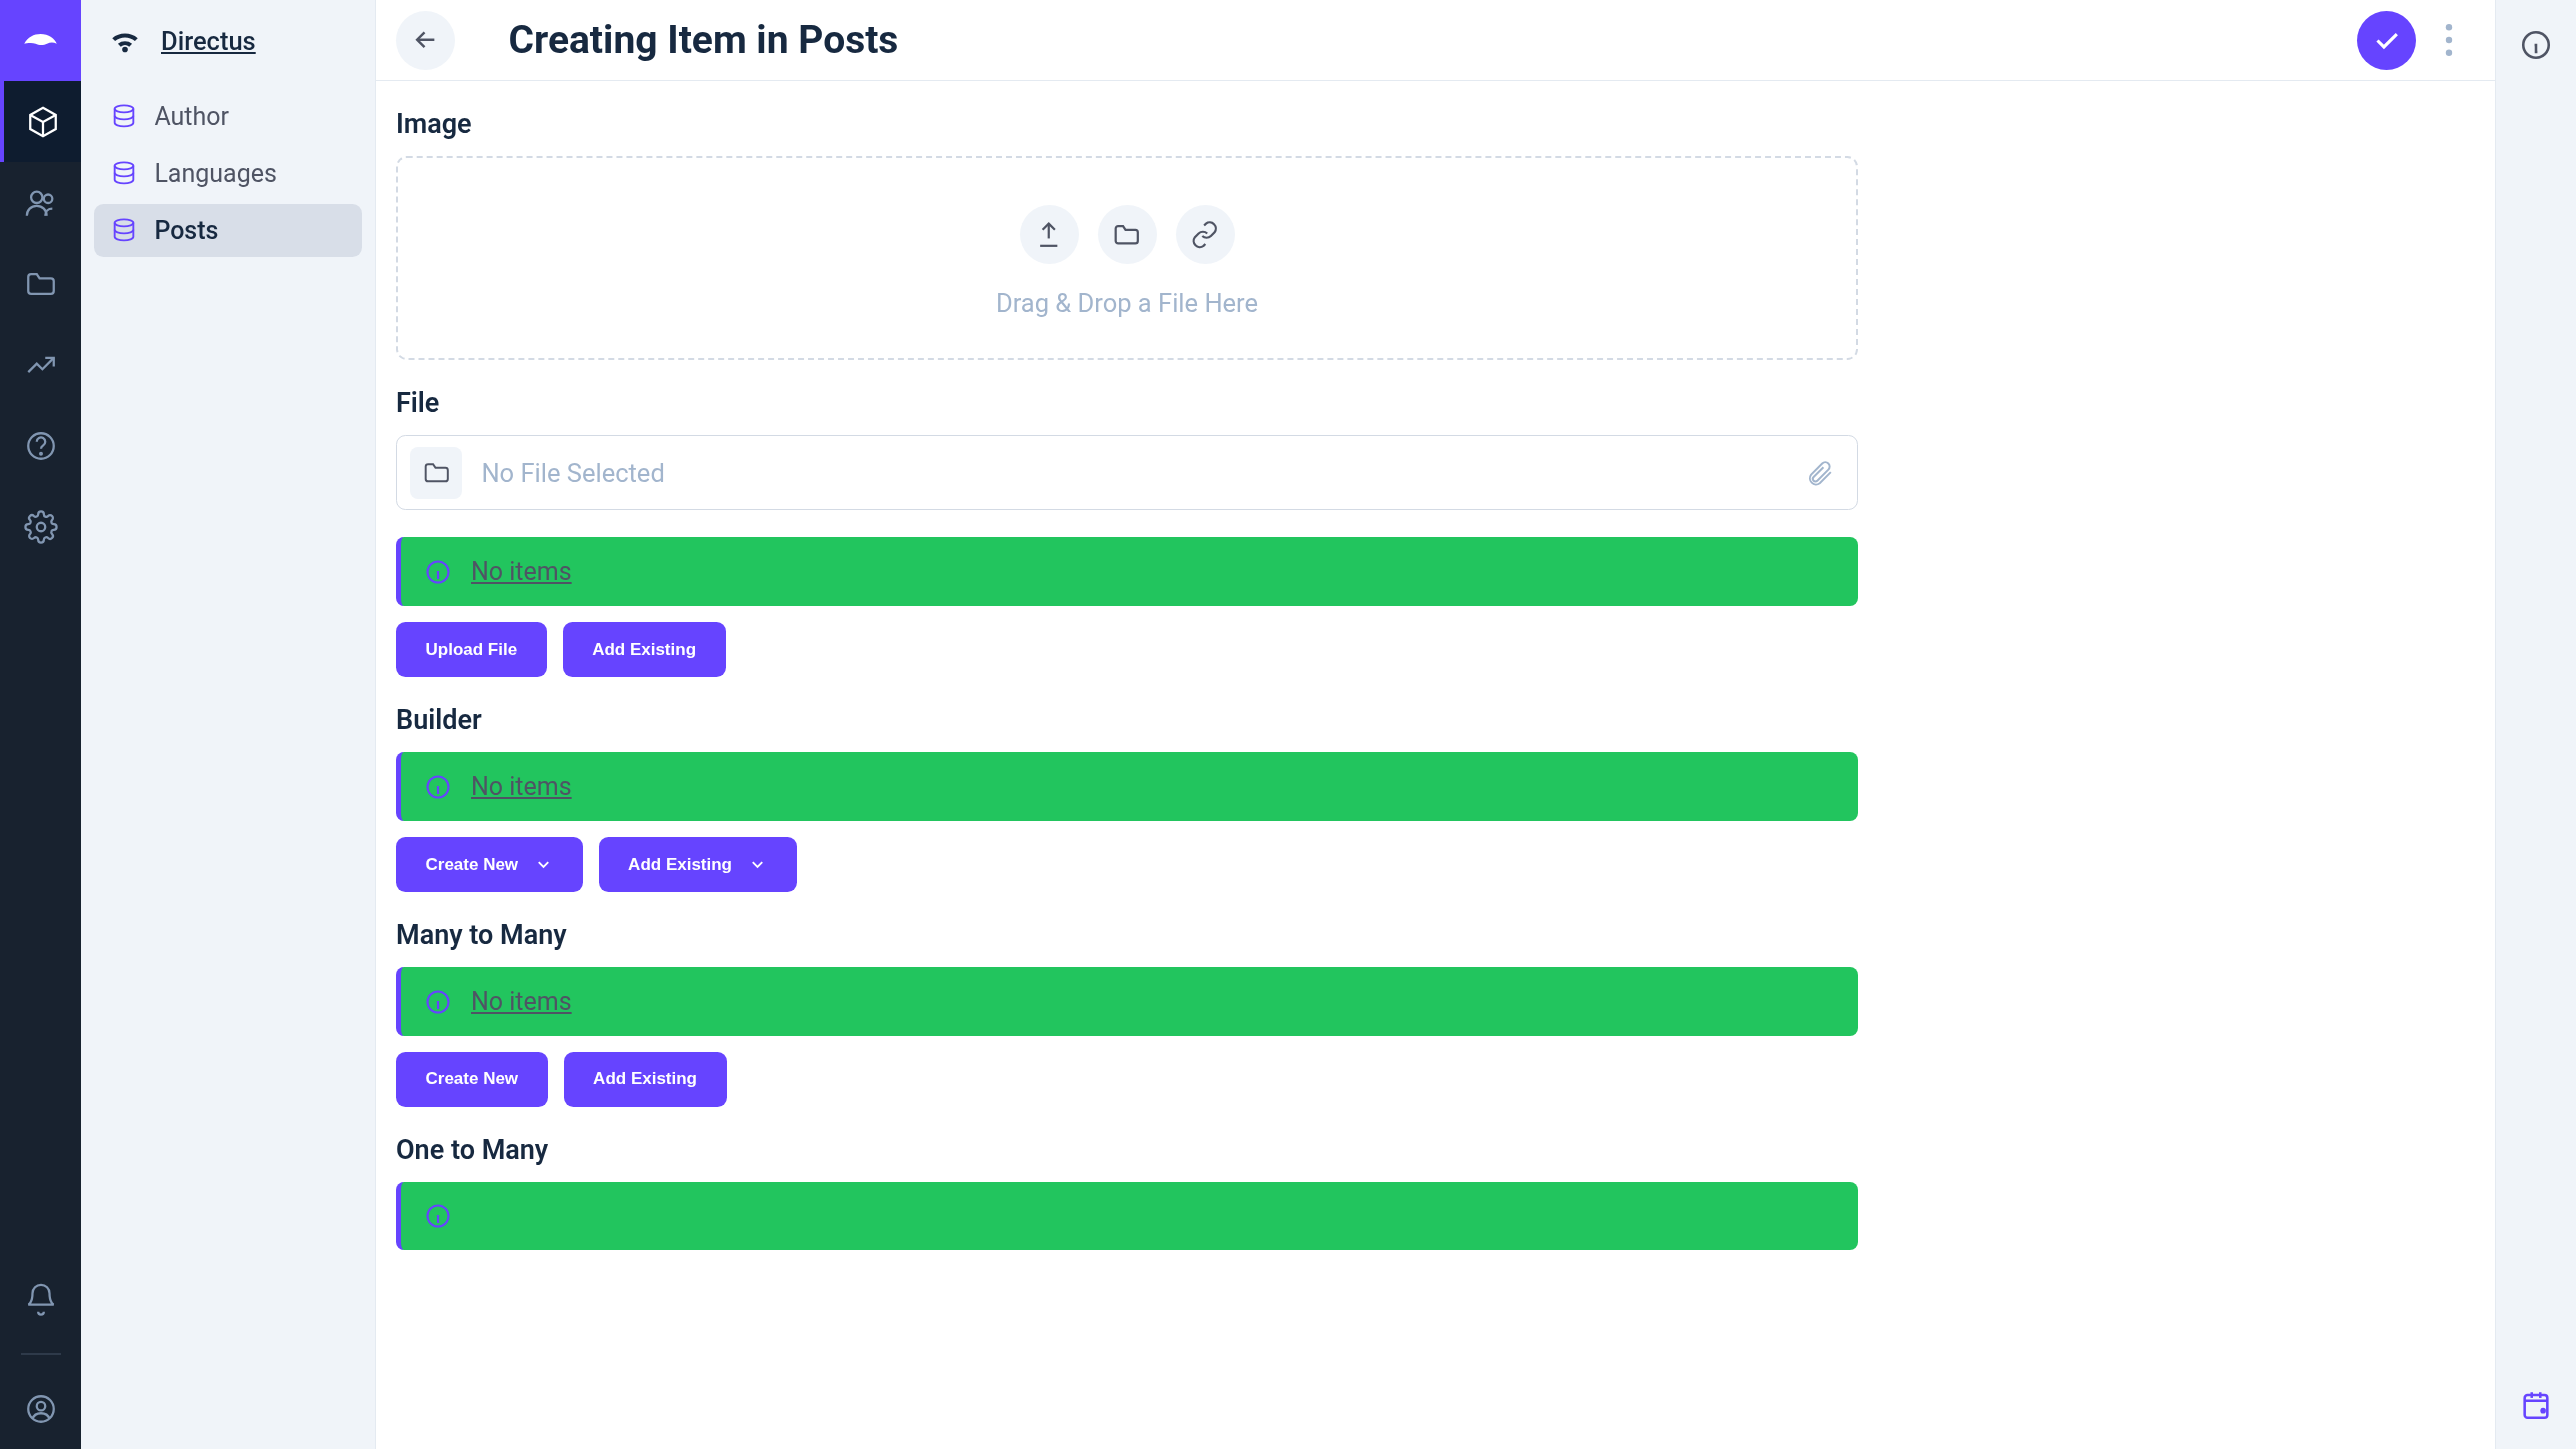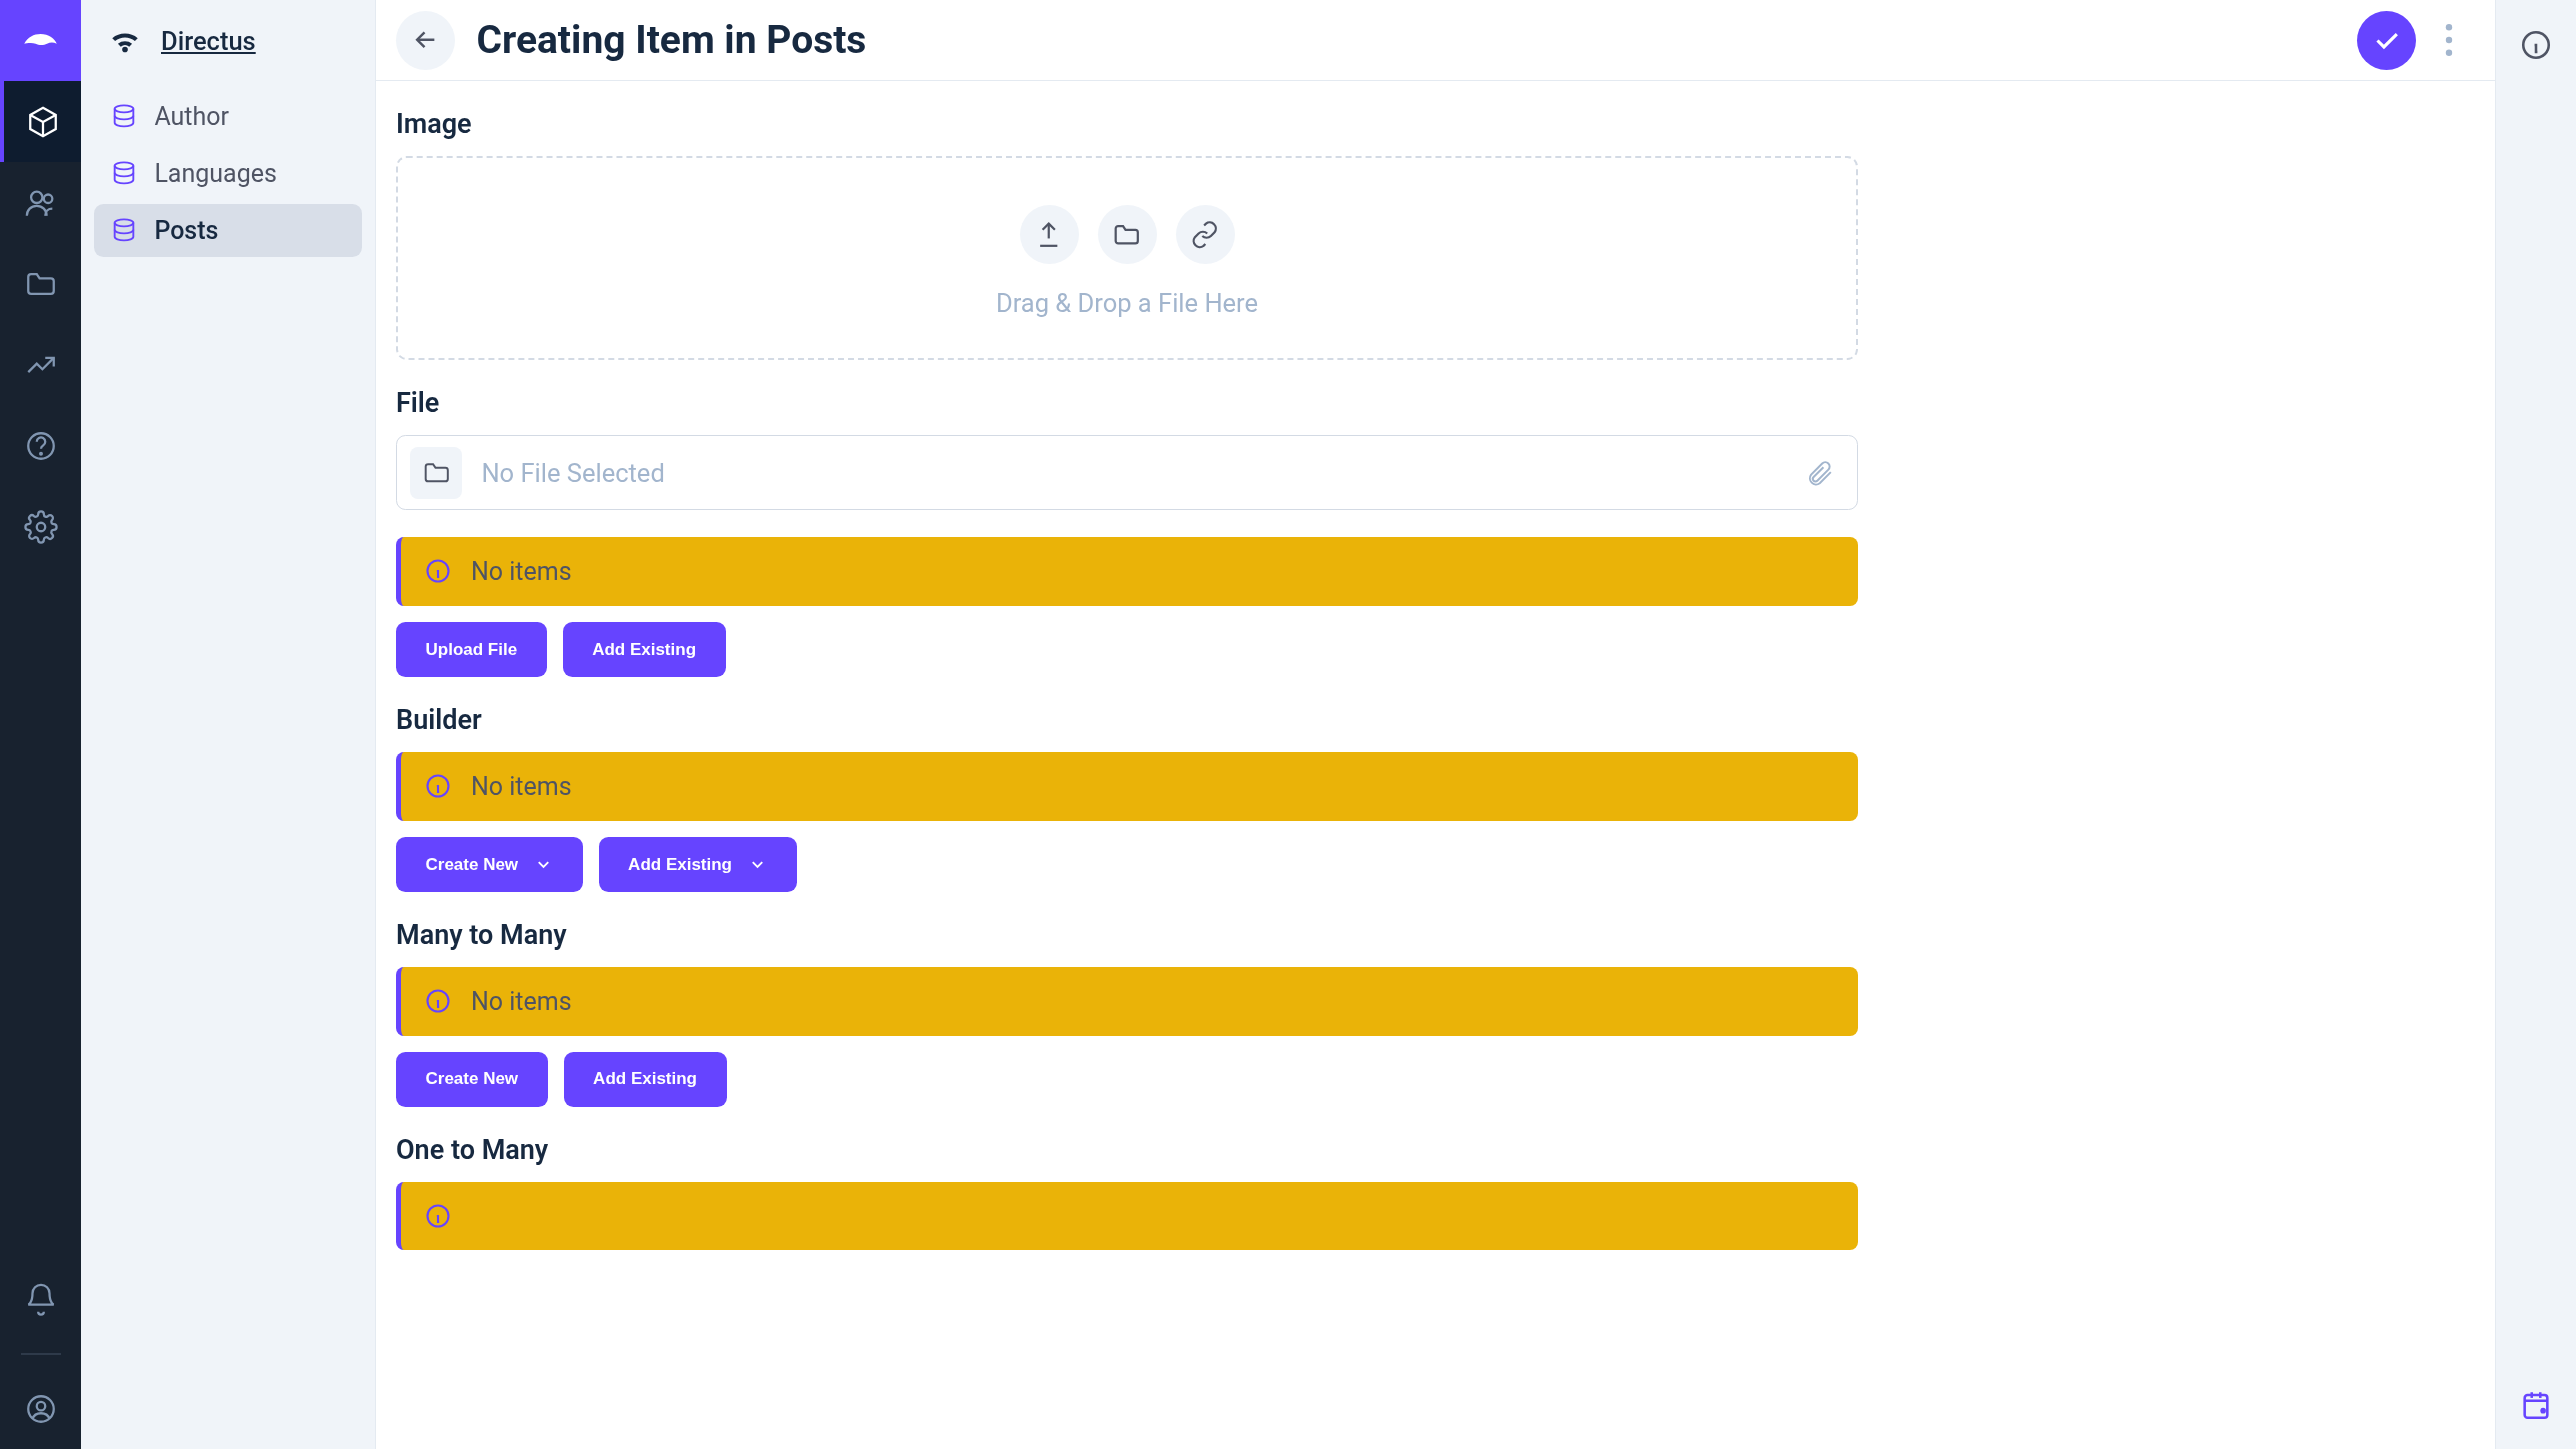--- a/index.html
+++ b/index.html
@@ -72,21 +72,21 @@
     padding:0 34px 0 20px;
     gap:21.5px;
     border-bottom:1.3px solid #E4EAF1;
   }
   .back-circle {
     width:59px; height:59px; border-radius:50%;
     background:#F0F4F9;
     display:flex; align-items:center; justify-content:center;
     color:#4F5464; cursor:pointer;
   }
-  .page-title { font-size:39px; font-weight:700; color:#172940; flex:1; }
+  .page-title { font-size:39px; font-weight:700; color:#172940; flex:1;margin-left:32px; }
   .save-circle {
     width:59px; height:59px; border-radius:50%;
     background:#6644FF;
     display:flex; align-items:center; justify-content:center;
     color:#FFFFFF; cursor:pointer;
   }
   .more-dots { color:#A2B5CD; cursor:pointer; padding:0 8px; }
 
   
   .content {
@@ -123,27 +123,28 @@
   .dz-btn {
     width:59px; height:59px; border-radius:50%;
     background:#F0F4F9;
     display:flex; align-items:center; justify-content:center;
     color:#4F5464; cursor:pointer;
   }
   .dz-hint { color:#A2B5CD; font-size:25.5px; }
 
   
   .notice {
-    background:#eab308;
+    background:#22c55e;
     border-left:5.4px solid #6644FF;
     border-radius:8px;
     padding:20px 23px;
-    display:flex; align-items:flex-start; gap:19px;
+    display:flex; align-items:flex-end; gap:19px;
     color:#4F5464;
     font-size:25px;
+    text-decoration:underline;
   }
   .notice .info-icon { color:#6644FF; }
 
   
   .btn-row { display:flex; gap:16px; margin-top:16px; }
   .btn {
     background:#6644FF; color:#FFFFFF;
     border:none; border-radius:9.4px;
     padding:17.4px 29.5px;
     font-size:17px; font-weight:600;

